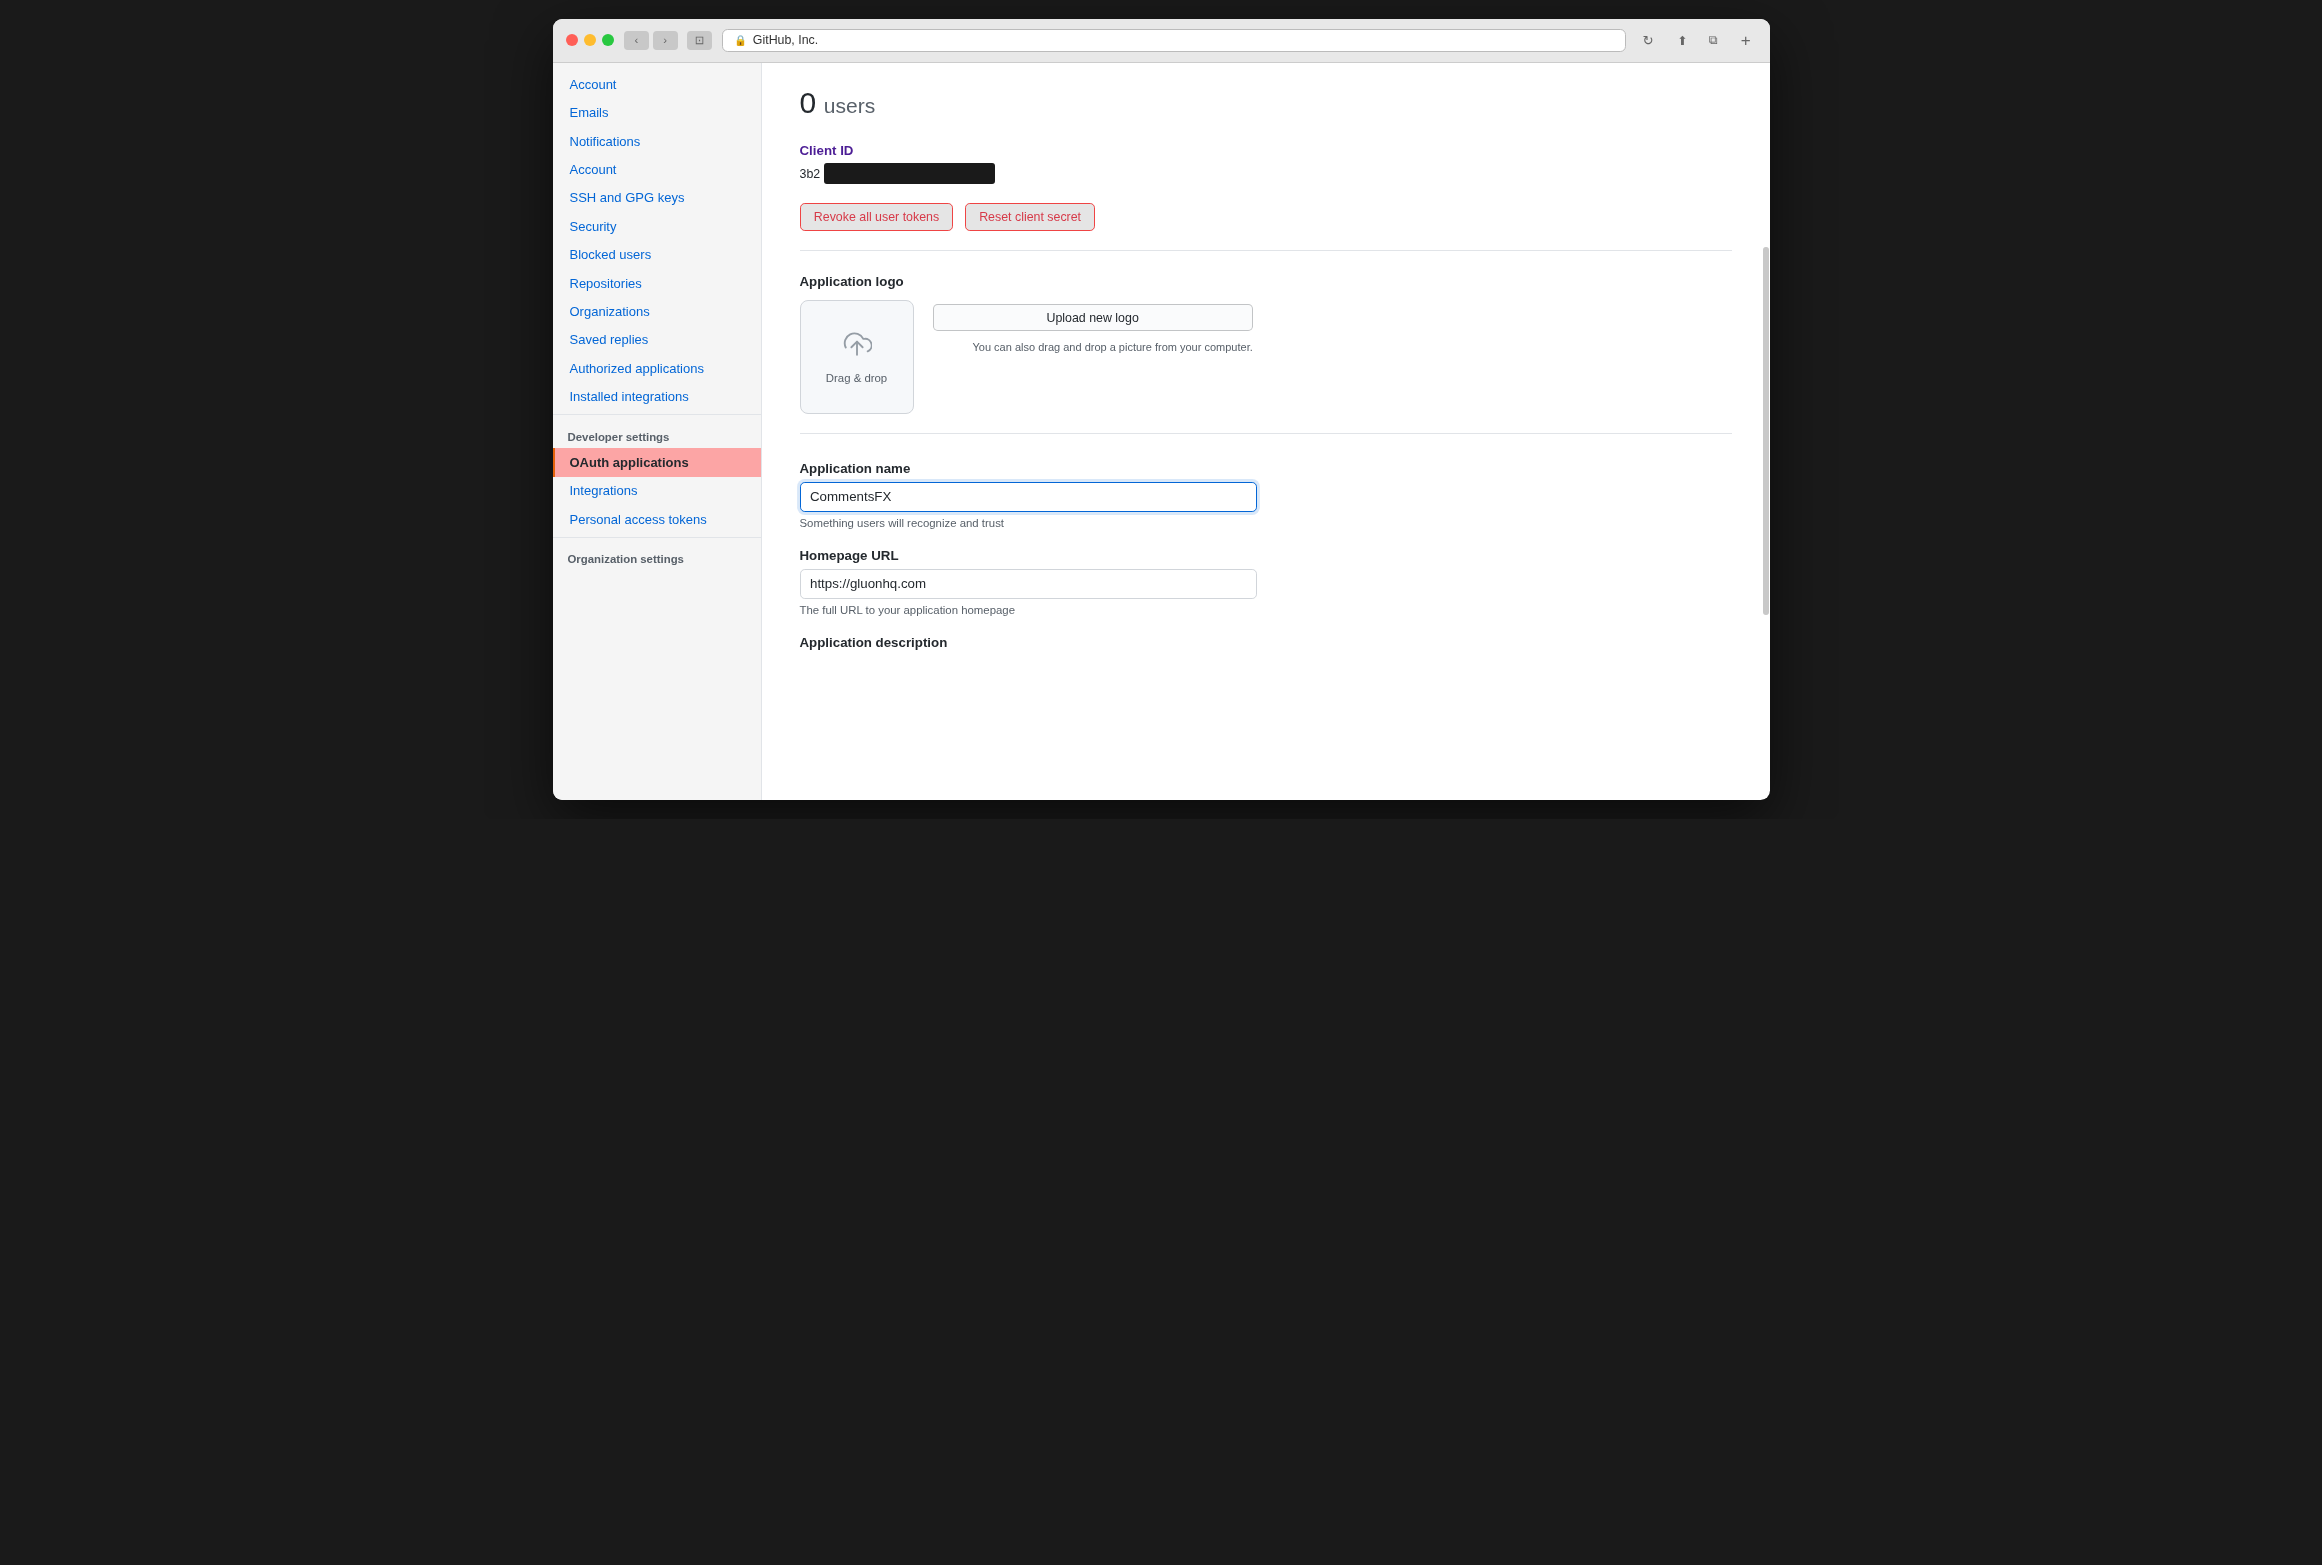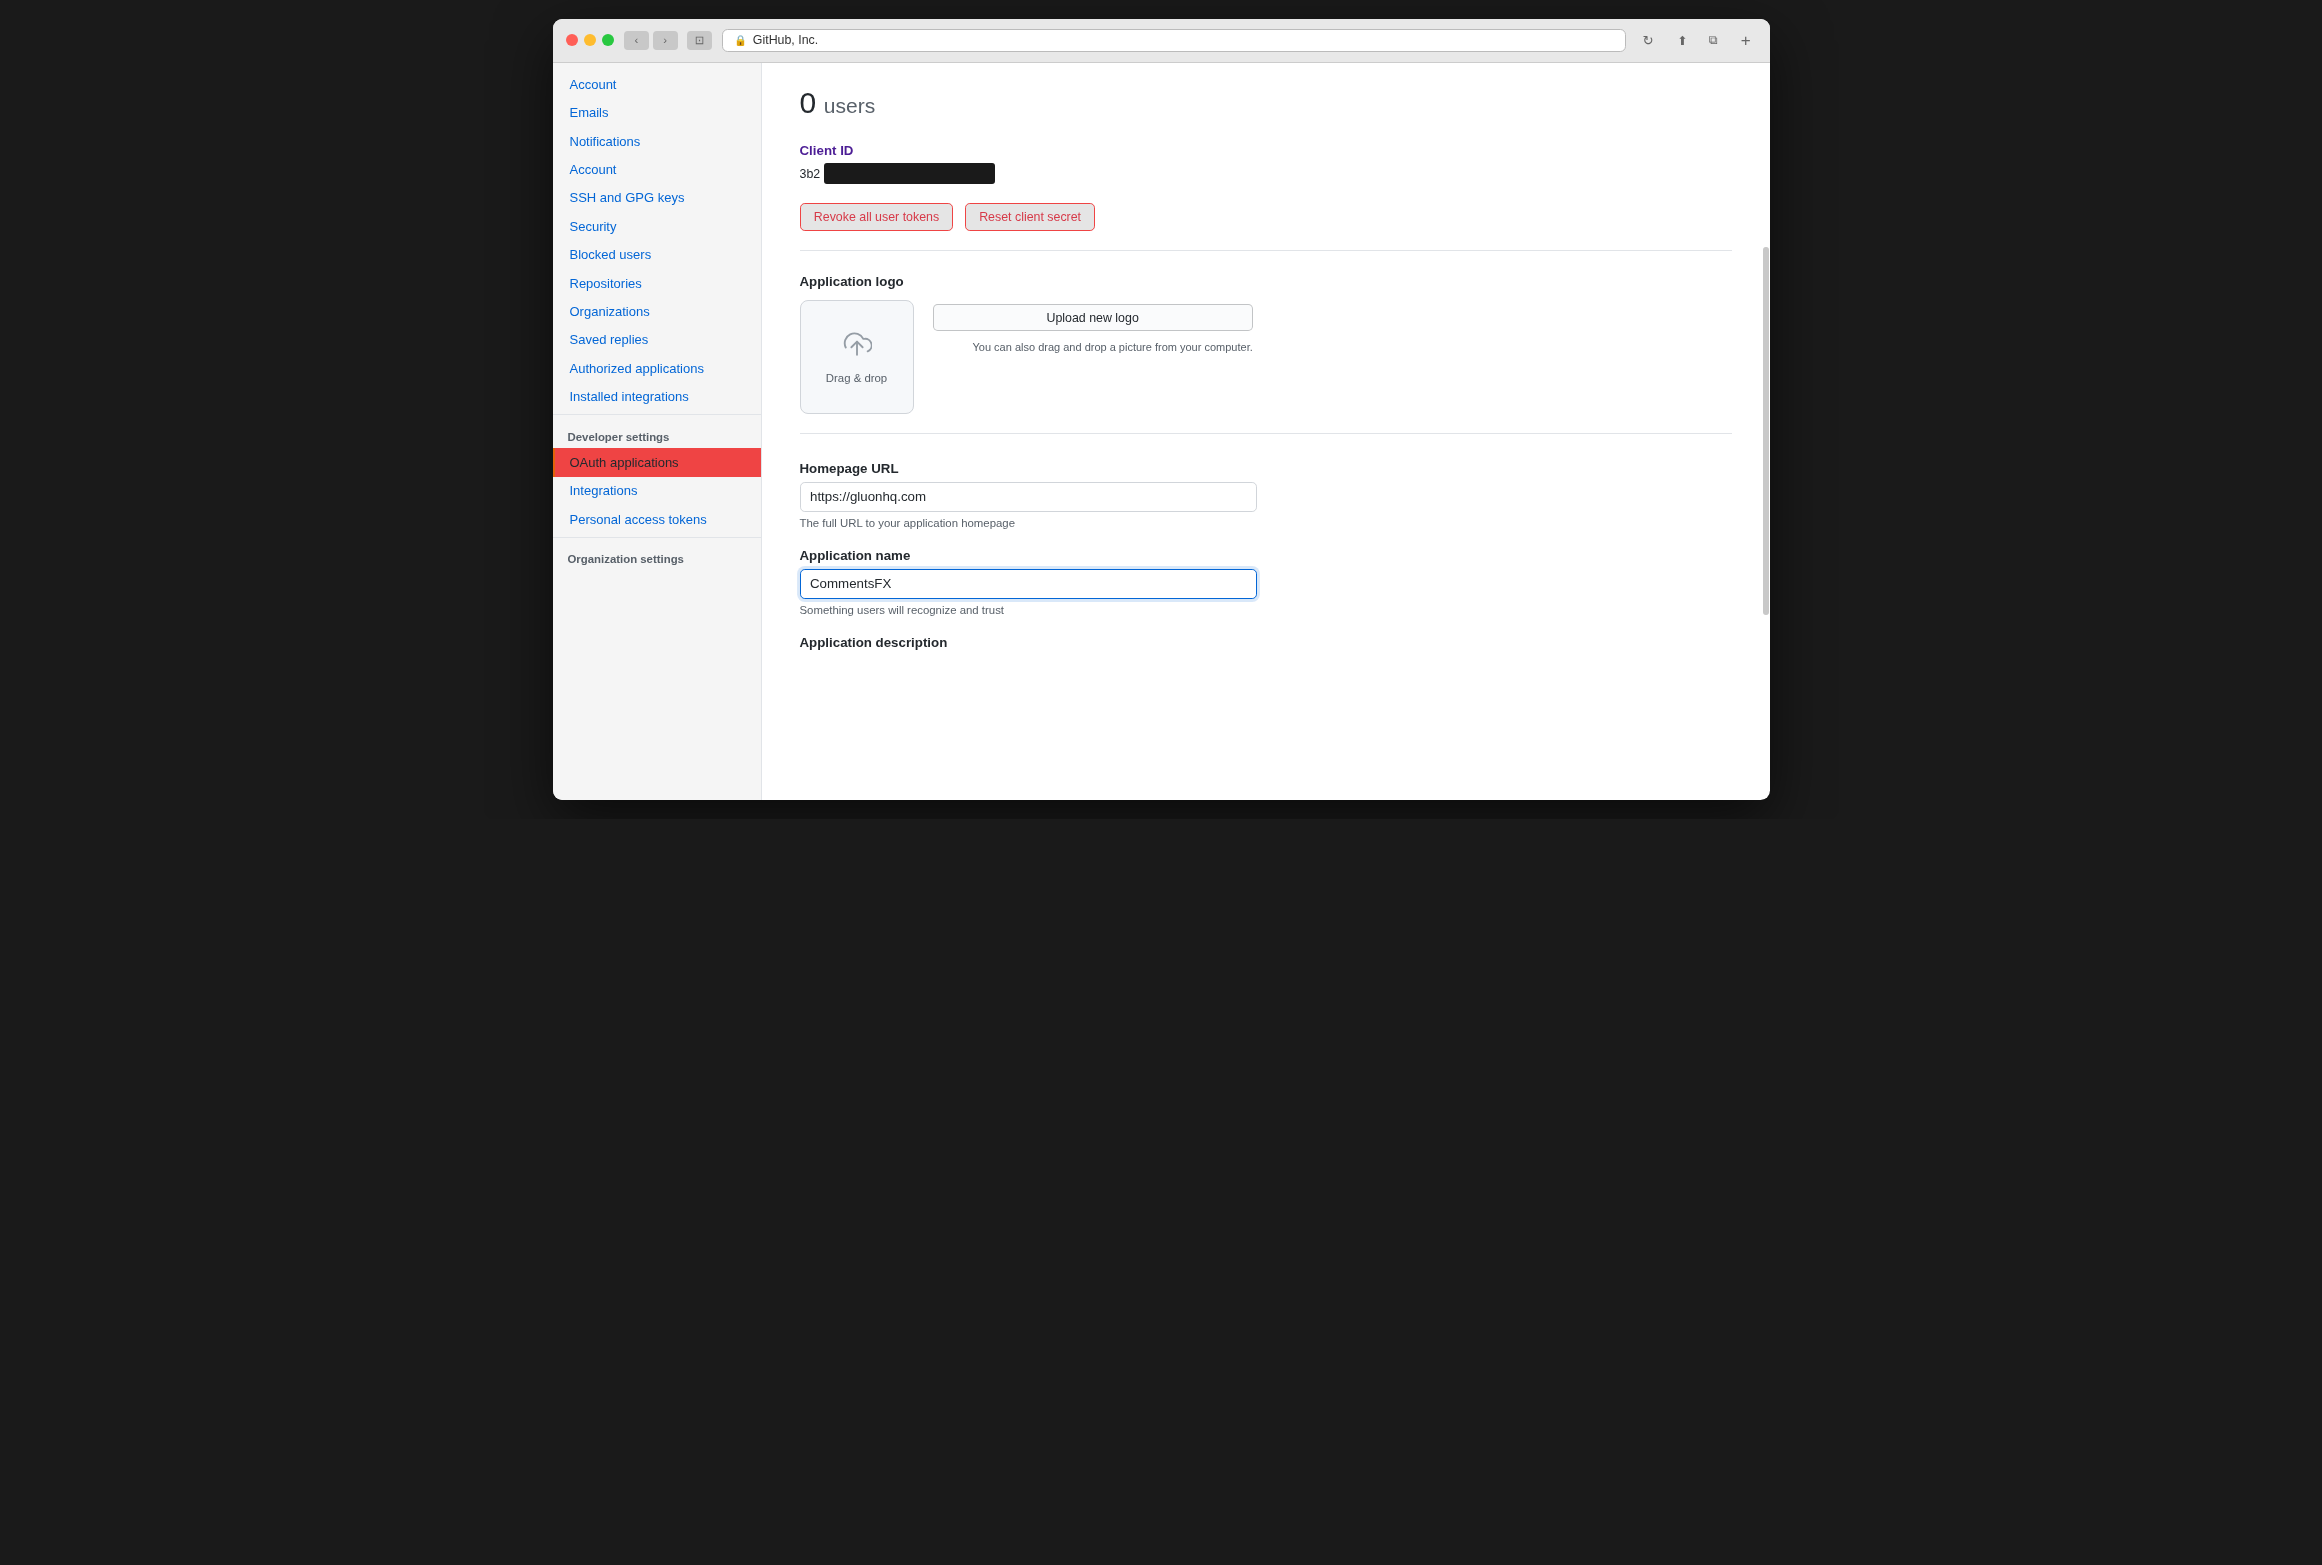--- a/index.html
+++ b/index.html
@@ -136,23 +136,23 @@
       display: block;
       padding: 6.7px 15px;
       color: #0366d6;
       text-decoration: none;
       font-size: 13px;
       border-left: 2.9px solid transparent;
       cursor: pointer;
     }
     .sidebar-item.active {
       color: #24292e;
-      font-weight: 400;
+      font-weight: 700;
       border-left: 2.9px solid #e36209;
-      background: #ef4444;
+      background: #fca5a5;
     }
     .sidebar-divider {
       height: 1px;
       background: #e1e4e8;
       margin: 3.8px 0;
     }
     .main-content {
       flex: 1;
       overflow-y: auto;
       padding: 0 38px 38px 38px;
@@ -437,32 +437,32 @@
               <button class="btn-default">Upload new logo</button>
               <span class="logo-hint">You can also drag and drop a picture from your computer.</span>
             </div>
           </div>
         </div>
 
         <hr class="section-divider">
 
         <div class="form-section">
           <div class="form-group">
+            <label class="form-label">Application name</label>
+            <input class="form-input" type="text" value="CommentsFX" style="">
+            <div class="form-hint">Something users will recognize and trust</div>
+          </div>
+
+          <div class="form-group">
             <label class="form-label">Homepage URL</label>
             <input class="form-input-normal" type="text" value="https://gluonhq.com" style="">
             <div class="form-hint">The full URL to your application homepage</div>
           </div>
 
           <div class="form-group">
-            <label class="form-label">Application name</label>
-            <input class="form-input" type="text" value="CommentsFX" style="">
-            <div class="form-hint">Something users will recognize and trust</div>
-          </div>
-
-          <div class="form-group">
             <label class="form-label">Application description</label>
           </div>
         </div>
 
       </div>
 
       <div class="scrollbar-track">
         <div class="scrollbar-thumb"></div>
       </div>
     </div>

